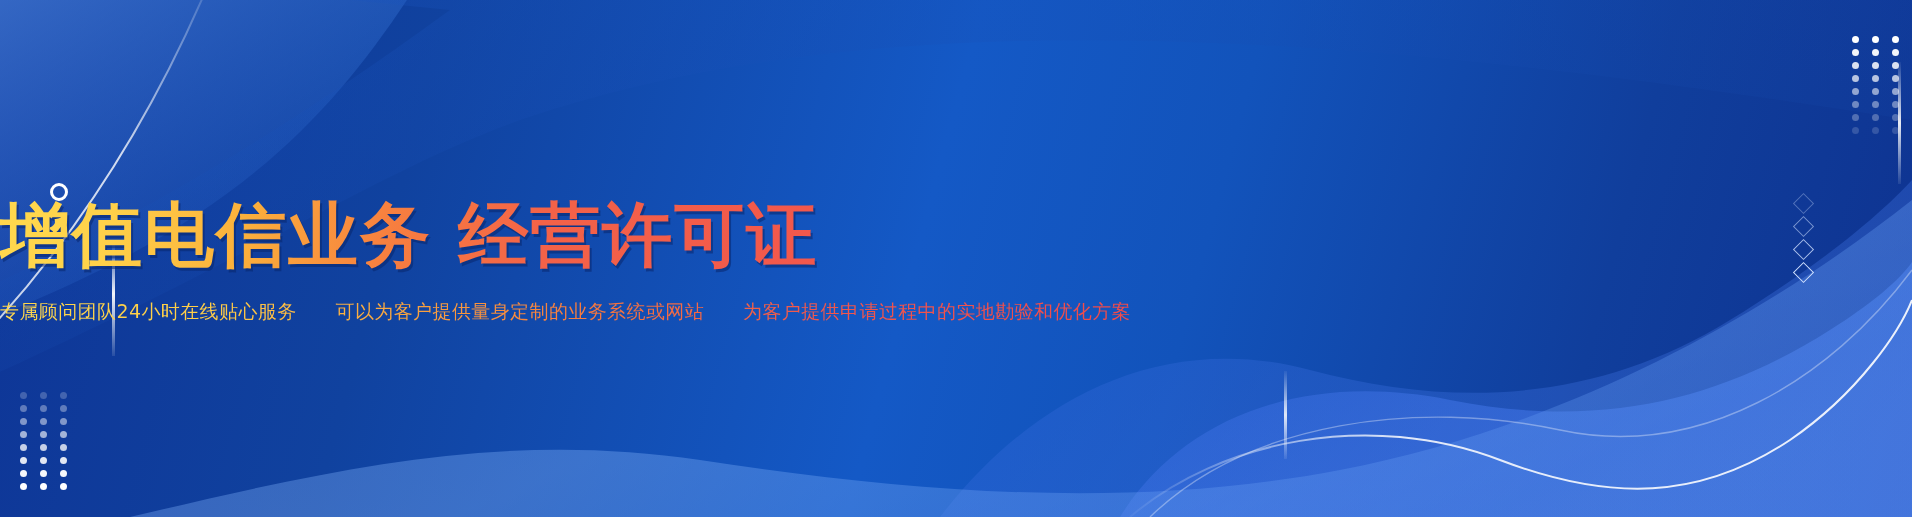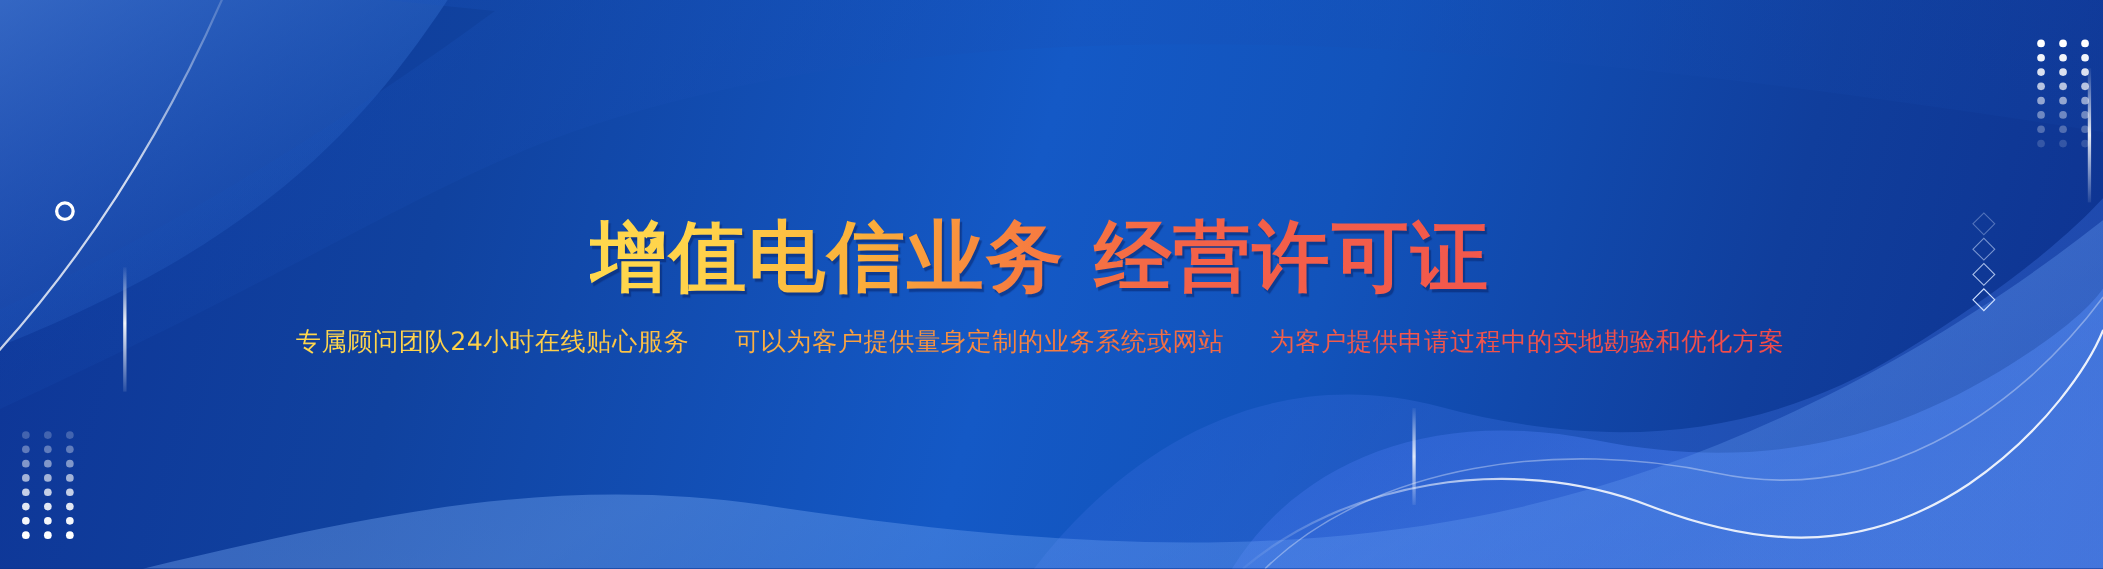--- a/index.html
+++ b/index.html
@@ -98,41 +98,41 @@
 
   
   #content {
     position: absolute;
     left: 0;
     top: 0;
     width: 1891px;
     height: 517px;
     display: flex;
     flex-direction: column;
-    align-items: center;
+    align-items: flex-start;
     justify-content: center;
   }
   #headline {
     margin: 0;
     font-size: 70px;
     line-height: 1;
     font-weight: 700;
     letter-spacing: 2px;
     white-space: nowrap;
     background-image: linear-gradient(100deg, #ffd84d 0%, #ffd24a 13%, #fbb03b 30%, #f7803f 47%, #f36248 66%, #f2574c 100%);
     -webkit-background-clip: text;
     background-clip: text;
     color: transparent;
     -webkit-text-fill-color: transparent;
     filter: drop-shadow(2px 3px 0px rgba(8,38,110,0.55));
     padding: 6px 0 10px 0;
   }
   #subline {
     margin: 20px 0 0 0;
-    font-size: 23px;
+    font-size: 19px;
     line-height: 1.2;
     font-weight: 400;
     letter-spacing: 0.4px;
     white-space: nowrap;
     background-image: linear-gradient(95deg, #ffd84d 0%, #ffce47 18%, #fba43e 36%, #f5743f 54%, #f2574c 72%, #f24a4a 100%);
     -webkit-background-clip: text;
     background-clip: text;
     color: transparent;
     -webkit-text-fill-color: transparent;
   }

